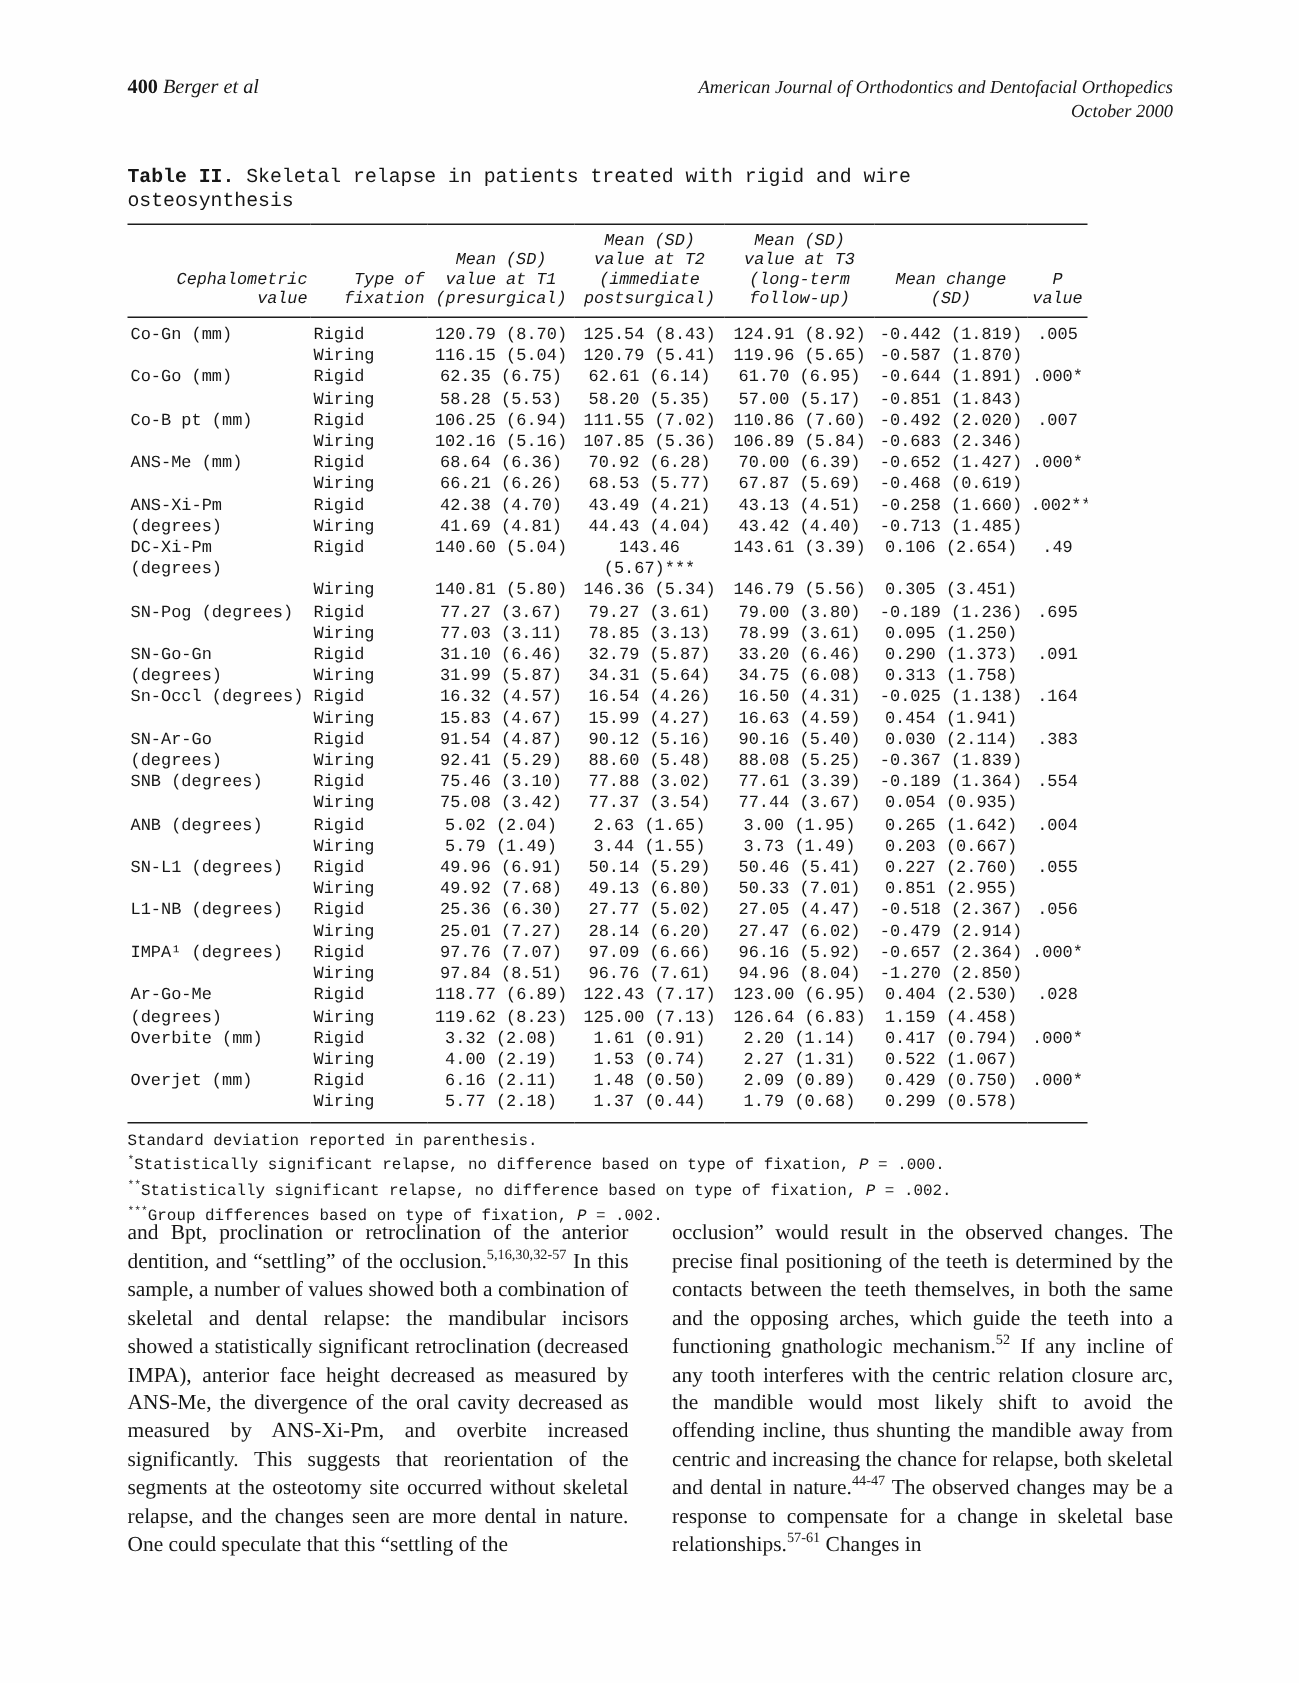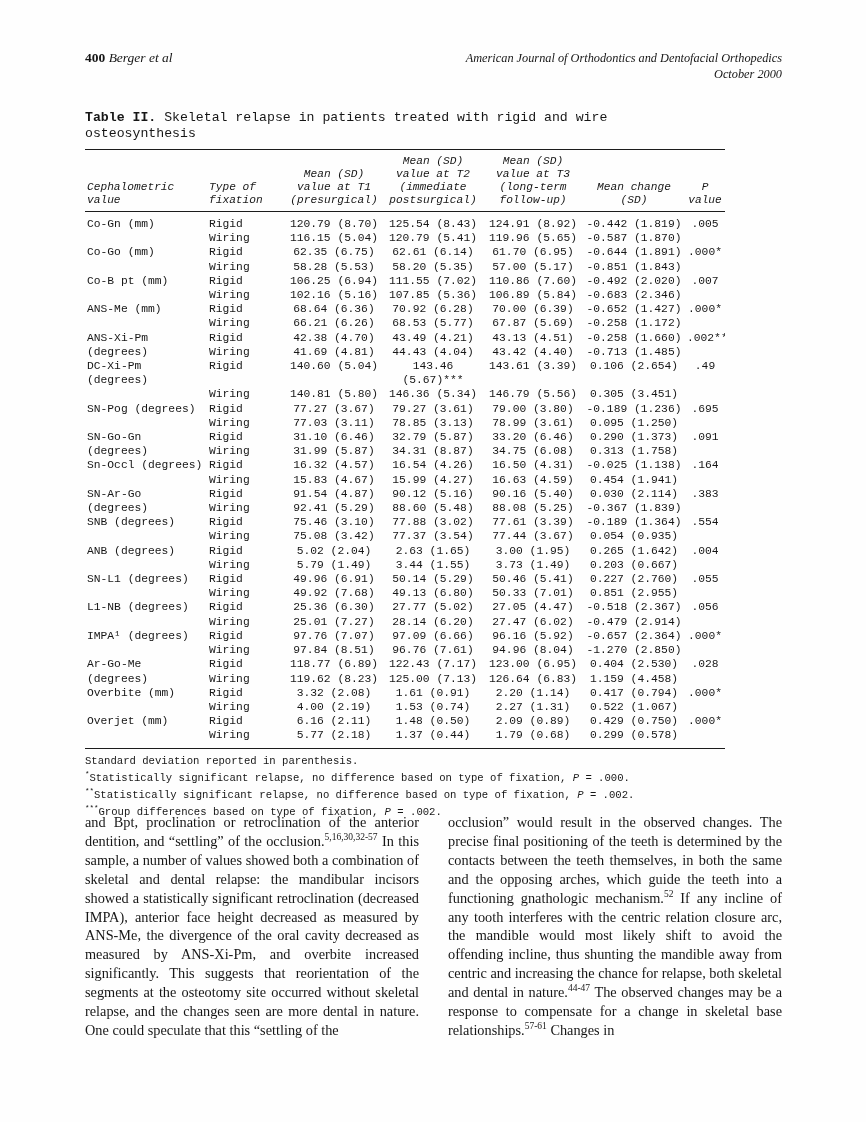--- a/index.html
+++ b/index.html
@@ -55,21 +55,21 @@
   table.data-table thead th {
     font-style: italic;
     font-weight: normal;
     font-size: 11.2px;
     line-height: 13px;
     vertical-align: bottom;
     padding: 5px 2px 4px 2px;
     white-space: pre-line;
     border-bottom: 1.2px solid #1c1c1c;
   }
-  .th-left   { text-align: left; }
+  .th-left   { text-align: right; }
   .th-center { text-align: center; }
 
   table.data-table tbody td {
     font-size: 11.3px;
     line-height: 14.2px;
     padding: 0 2px;
     vertical-align: top;
     overflow: hidden;
   }
   table.data-table tbody tr:first-child td { padding-top: 5px; }
@@ -208,21 +208,21 @@
             <td class="num">70.92 (6.28)</td>
             <td class="num">70.00 (6.39)</td>
             <td class="num">-0.652 (1.427)</td>
             <td class="num" rowspan="2">.000*</td>
           </tr>
           <tr>
             <td class="fix">Wiring</td>
             <td class="num">66.21 (6.26)</td>
             <td class="num">68.53 (5.77)</td>
             <td class="num">67.87 (5.69)</td>
-            <td class="num">-0.258 (1.172)</td>
+            <td class="num">-0.468 (0.619)</td>
           </tr>
           <tr>
             <td class="measure" rowspan="2">ANS-Xi-Pm (degrees)</td>
             <td class="fix">Rigid</td>
             <td class="num">42.38 (4.70)</td>
             <td class="num">43.49 (4.21)</td>
             <td class="num">43.13 (4.51)</td>
             <td class="num">-0.258 (1.660)</td>
             <td class="num" rowspan="2">.002**</td>
           </tr>
@@ -270,21 +270,21 @@
             <td class="fix">Rigid</td>
             <td class="num">31.10 (6.46)</td>
             <td class="num">32.79 (5.87)</td>
             <td class="num">33.20 (6.46)</td>
             <td class="num">0.290 (1.373)</td>
             <td class="num" rowspan="2">.091</td>
           </tr>
           <tr>
             <td class="fix">Wiring</td>
             <td class="num">31.99 (5.87)</td>
-            <td class="num">34.31 (8.87)</td>
+            <td class="num">34.31 (5.64)</td>
             <td class="num">34.75 (6.08)</td>
             <td class="num">0.313 (1.758)</td>
           </tr>
           <tr>
             <td class="measure" rowspan="2">Sn-Occl (degrees)</td>
             <td class="fix">Rigid</td>
             <td class="num">16.32 (4.57)</td>
             <td class="num">16.54 (4.26)</td>
             <td class="num">16.50 (4.31)</td>
             <td class="num">-0.025 (1.138)</td>

